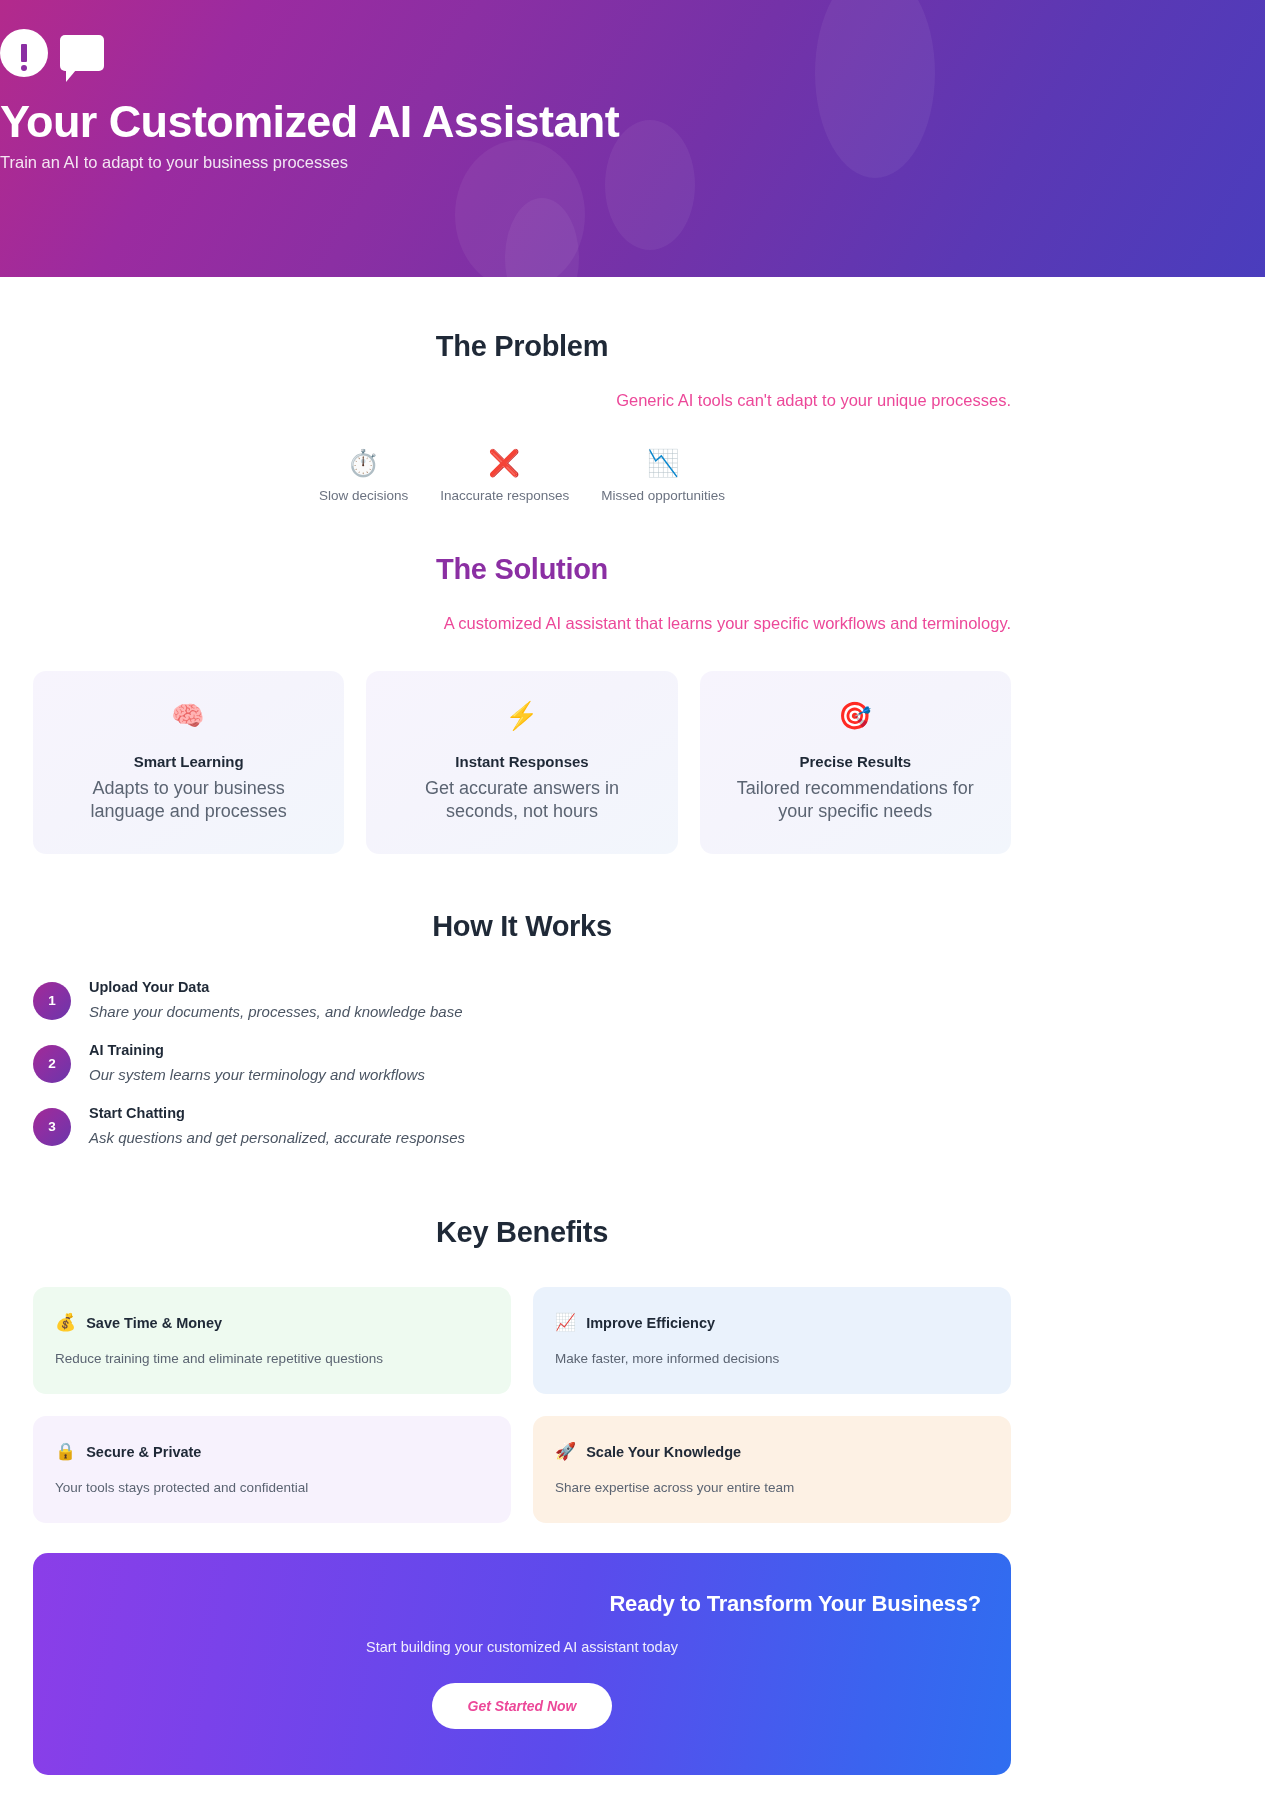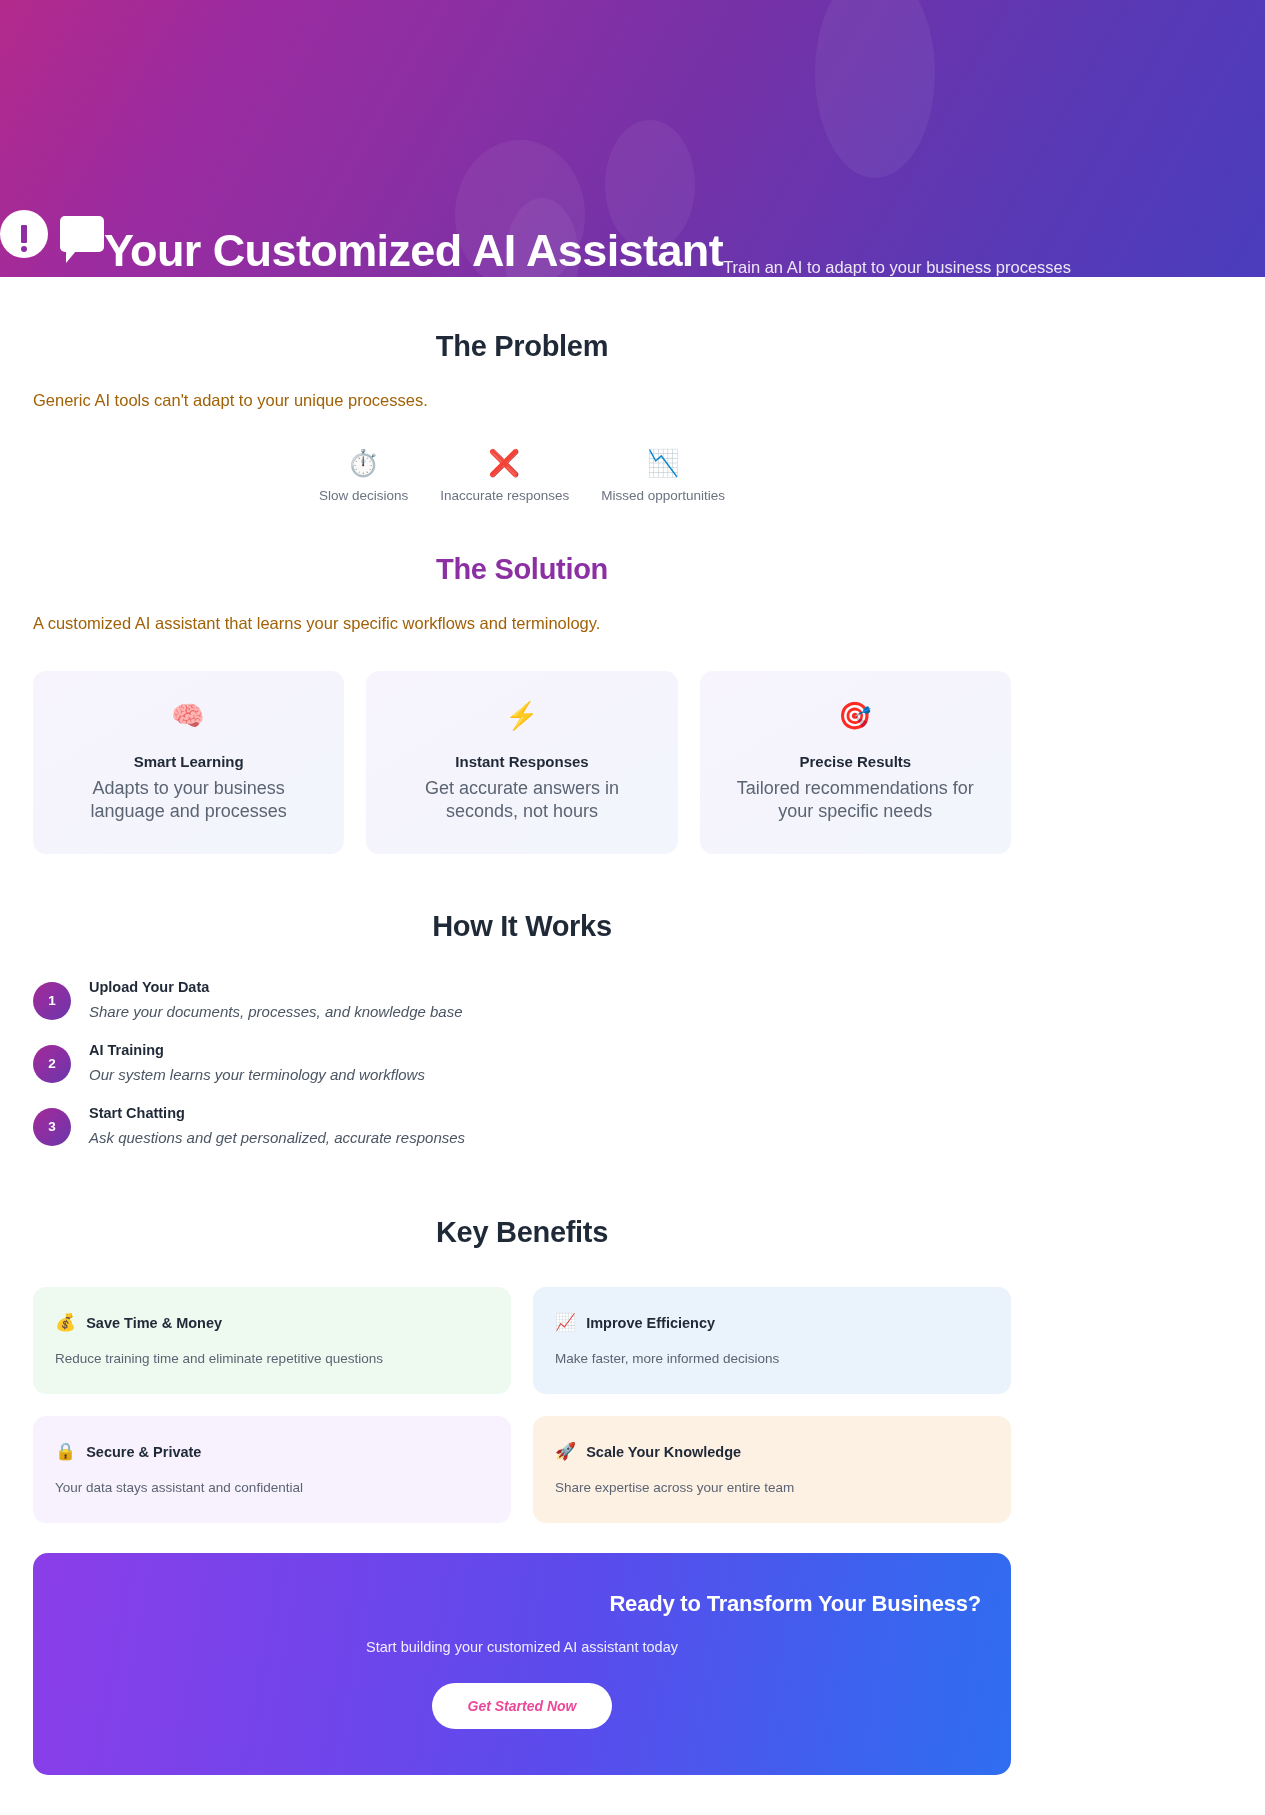--- a/index.html
+++ b/index.html
@@ -13,24 +13,24 @@
 
   .page { width: 1265px; position: relative; overflow: hidden; }
 
   
   .hero {
     position: relative;
     height: 277px;
     background: linear-gradient(120deg, #b32a8c 0%, #9b2ba0 18%, #8b2fa3 34%, #7432a8 55%, #5b38b4 78%, #4a3dbd 100%);
     overflow: hidden;
     display: flex;
-    flex-direction: row;
-    align-items: flex-end;
+    flex-direction: column;
+    align-items: flex-start;
     justify-content: flex-start;
-    padding-top: 40px;
+    padding-top: 28px;
   }
   .hero .blob {
     position: absolute;
     border-radius: 50%;
     background: rgba(255,255,255,0.055);
     pointer-events: none;
   }
   .blob-a { width: 120px; height: 210px; top: -32px; right: 330px; border-radius: 50%; }
   .blob-b { width: 130px; height: 150px; top: 140px; left: 455px; }
   .blob-c { width: 74px;  height: 120px; top: 198px; left: 505px; }
@@ -103,23 +103,23 @@
   .section-title {
     text-align: center;
     font-size: 29px;
     font-weight: bold;
     color: #1f2937;
     letter-spacing: -0.3px;
   }
   .section-title.accent { color: #8b2fa3; }
 
   .section-lead {
-    text-align: left;
+    text-align: right;
     font-size: 16.5px;
-    color: #a16207;
+    color: #ec4899;
     margin-top: 28px;
   }
 
   
   .problem { padding-top: 53px; }
   .problem-items {
     display: flex;
     justify-content: center;
     gap: 0;
     margin-top: 36px;
@@ -375,21 +375,21 @@
           <span class="title">Improve Efficiency</span>
         </div>
         <div class="desc">Make faster, more informed decisions</div>
       </div>
 
       <div class="ben-card" style="background:#f7f2fd">
         <div class="ben-head">
           <span class="emoji">🔒</span>
           <span class="title">Secure &amp; Private</span>
         </div>
-        <div class="desc">Your data stays assistant and confidential</div>
+        <div class="desc">Your tools stays protected and confidential</div>
       </div>
 
       <div class="ben-card" style="background:#fdf1e4">
         <div class="ben-head">
           <span class="emoji">🚀</span>
           <span class="title">Scale Your Knowledge</span>
         </div>
         <div class="desc">Share expertise across your entire team</div>
       </div>
     </div>

